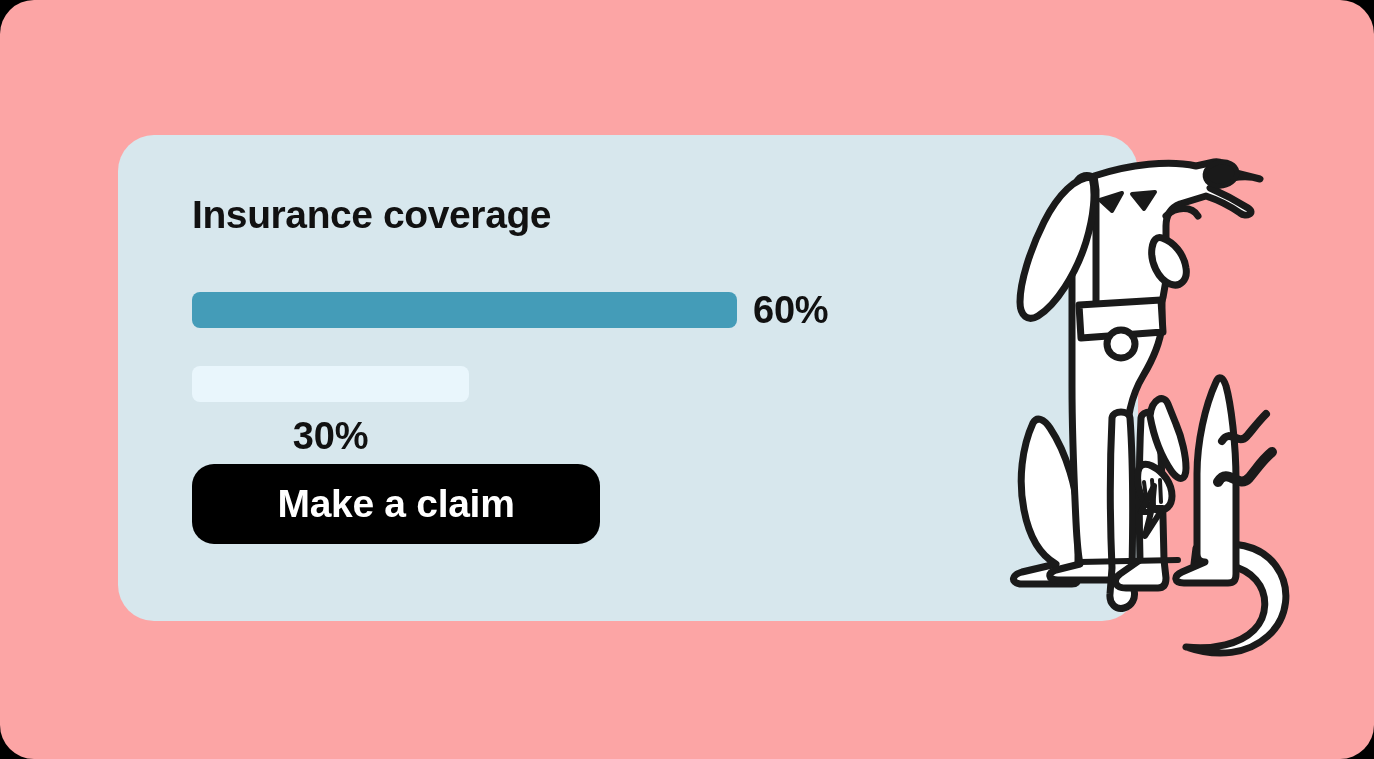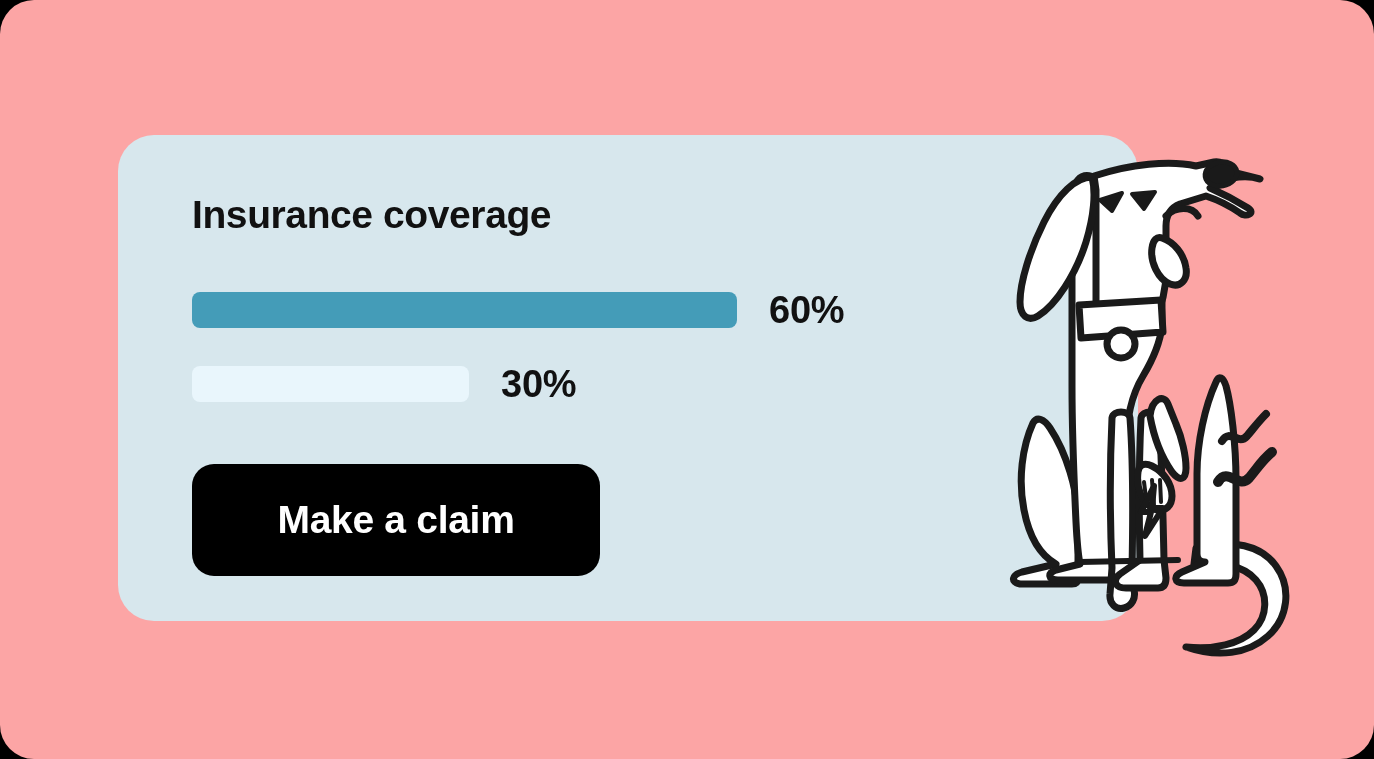--- a/index.html
+++ b/index.html
@@ -49,24 +49,24 @@
     line-height: 50px;
     white-space: nowrap;
   }
 
   
   .progress-row {
     position: absolute;
     left: 192px;
     display: flex;
     align-items: center;
-    gap: 32px;
+    gap: 16px;
   }
   #progress-row-0 { top: 292px; }
-  #progress-row-1 { top: 366px; }
+  #progress-row-1 { top: 366px; flex-direction: column; }
 
   .progress-track {
     height: 36px;
     border-radius: 8px;
     flex: none;
   }
   #progress-row-0 .progress-track {
     width: 545px;
     background: #449cb8;
   }
@@ -83,21 +83,21 @@
     line-height: 36px;
     white-space: nowrap;
   }
 
   
   #claim-button {
     position: absolute;
     left: 192px;
     top: 464px;
     width: 408px;
-    height: 112px;
+    height: 80px;
     background: #000000;
     color: #ffffff;
     border: none;
     border-radius: 22px;
     font-family: "Liberation Sans", sans-serif;
     font-size: 39px;
     font-weight: 700;
     letter-spacing: -0.3px;
     cursor: pointer;
     padding: 0;

